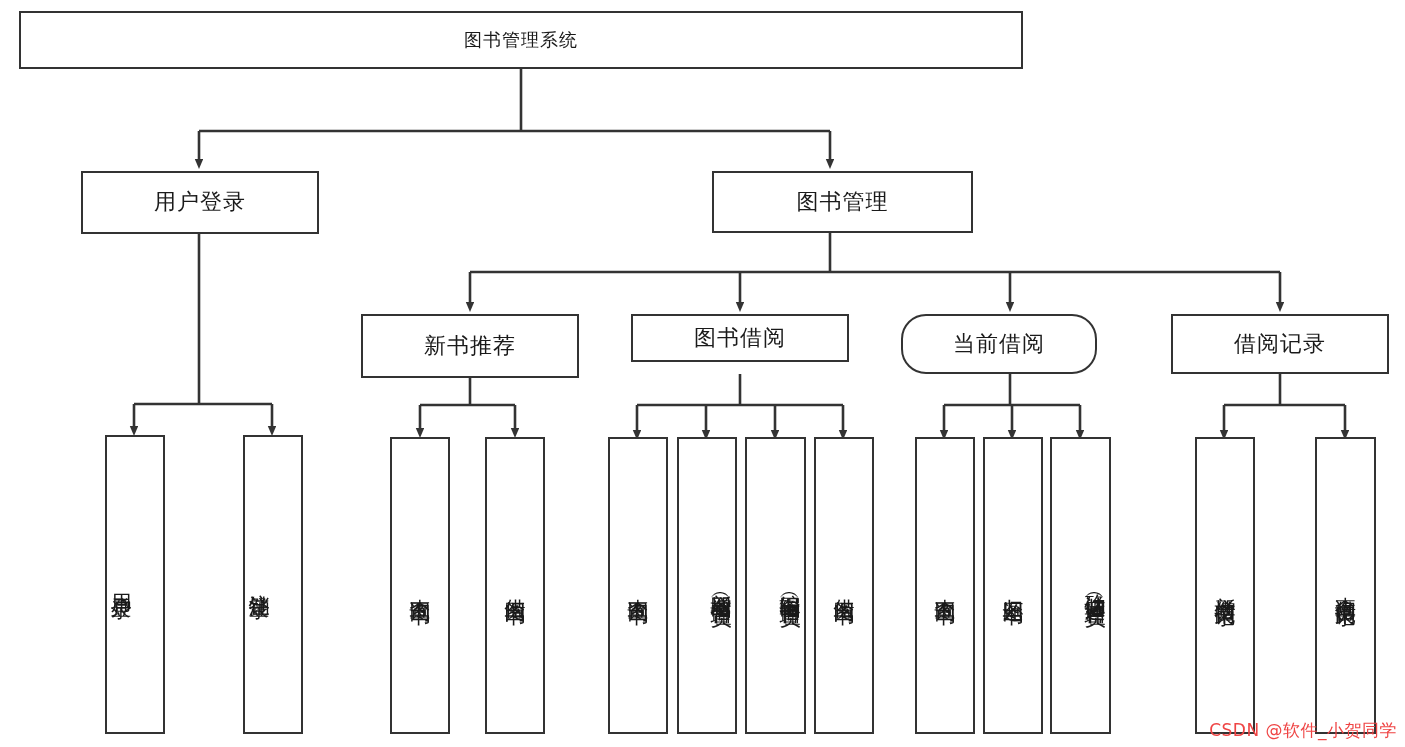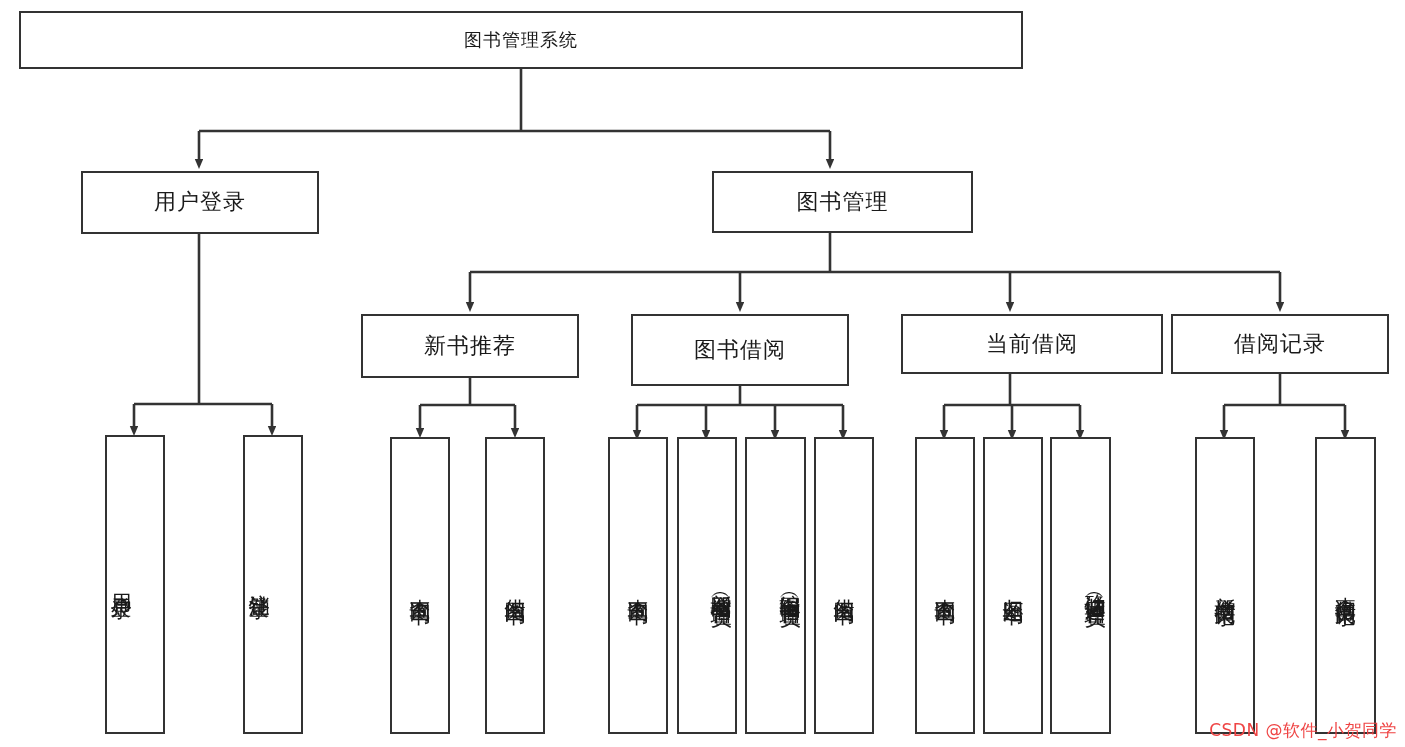--- a/index.html
+++ b/index.html
@@ -132,24 +132,24 @@
   <div class="node horiz" style="left:81px; top:171px; width:238px; height:63px;">
     <span>用户登录</span>
   </div>
   <div class="node horiz" style="left:712px; top:171px; width:261px; height:62px;">
     <span>图书管理</span>
   </div>
 
   <div class="node horiz" style="left:361px; top:314px; width:218px; height:64px;">
     <span>新书推荐</span>
   </div>
-  <div class="node horiz" style="left:631px; top:314px; width:218px; height:72px;">
+  <div class="node horiz" style="left:631px; top:314px; width:218px; height:48px;">
     <span>图书借阅</span>
   </div>
-  <div class="node horiz" style="left:901px; top:314px; width:262px; height:60px;">
+  <div class="node horiz" style="left:901px; top:314px; width:196px; height:60px;border-radius:25px;">
     <span>当前借阅</span>
   </div>
   <div class="node horiz" style="left:1171px; top:314px; width:218px; height:60px;">
     <span>借阅记录</span>
   </div>
 
   <div class="node vert bottomish" style="left:105px; top:435px; width:60px; height:299px;">
     <span>用户登录</span>
   </div>
   <div class="node vert bottomish" style="left:243px; top:435px; width:60px; height:299px;">

